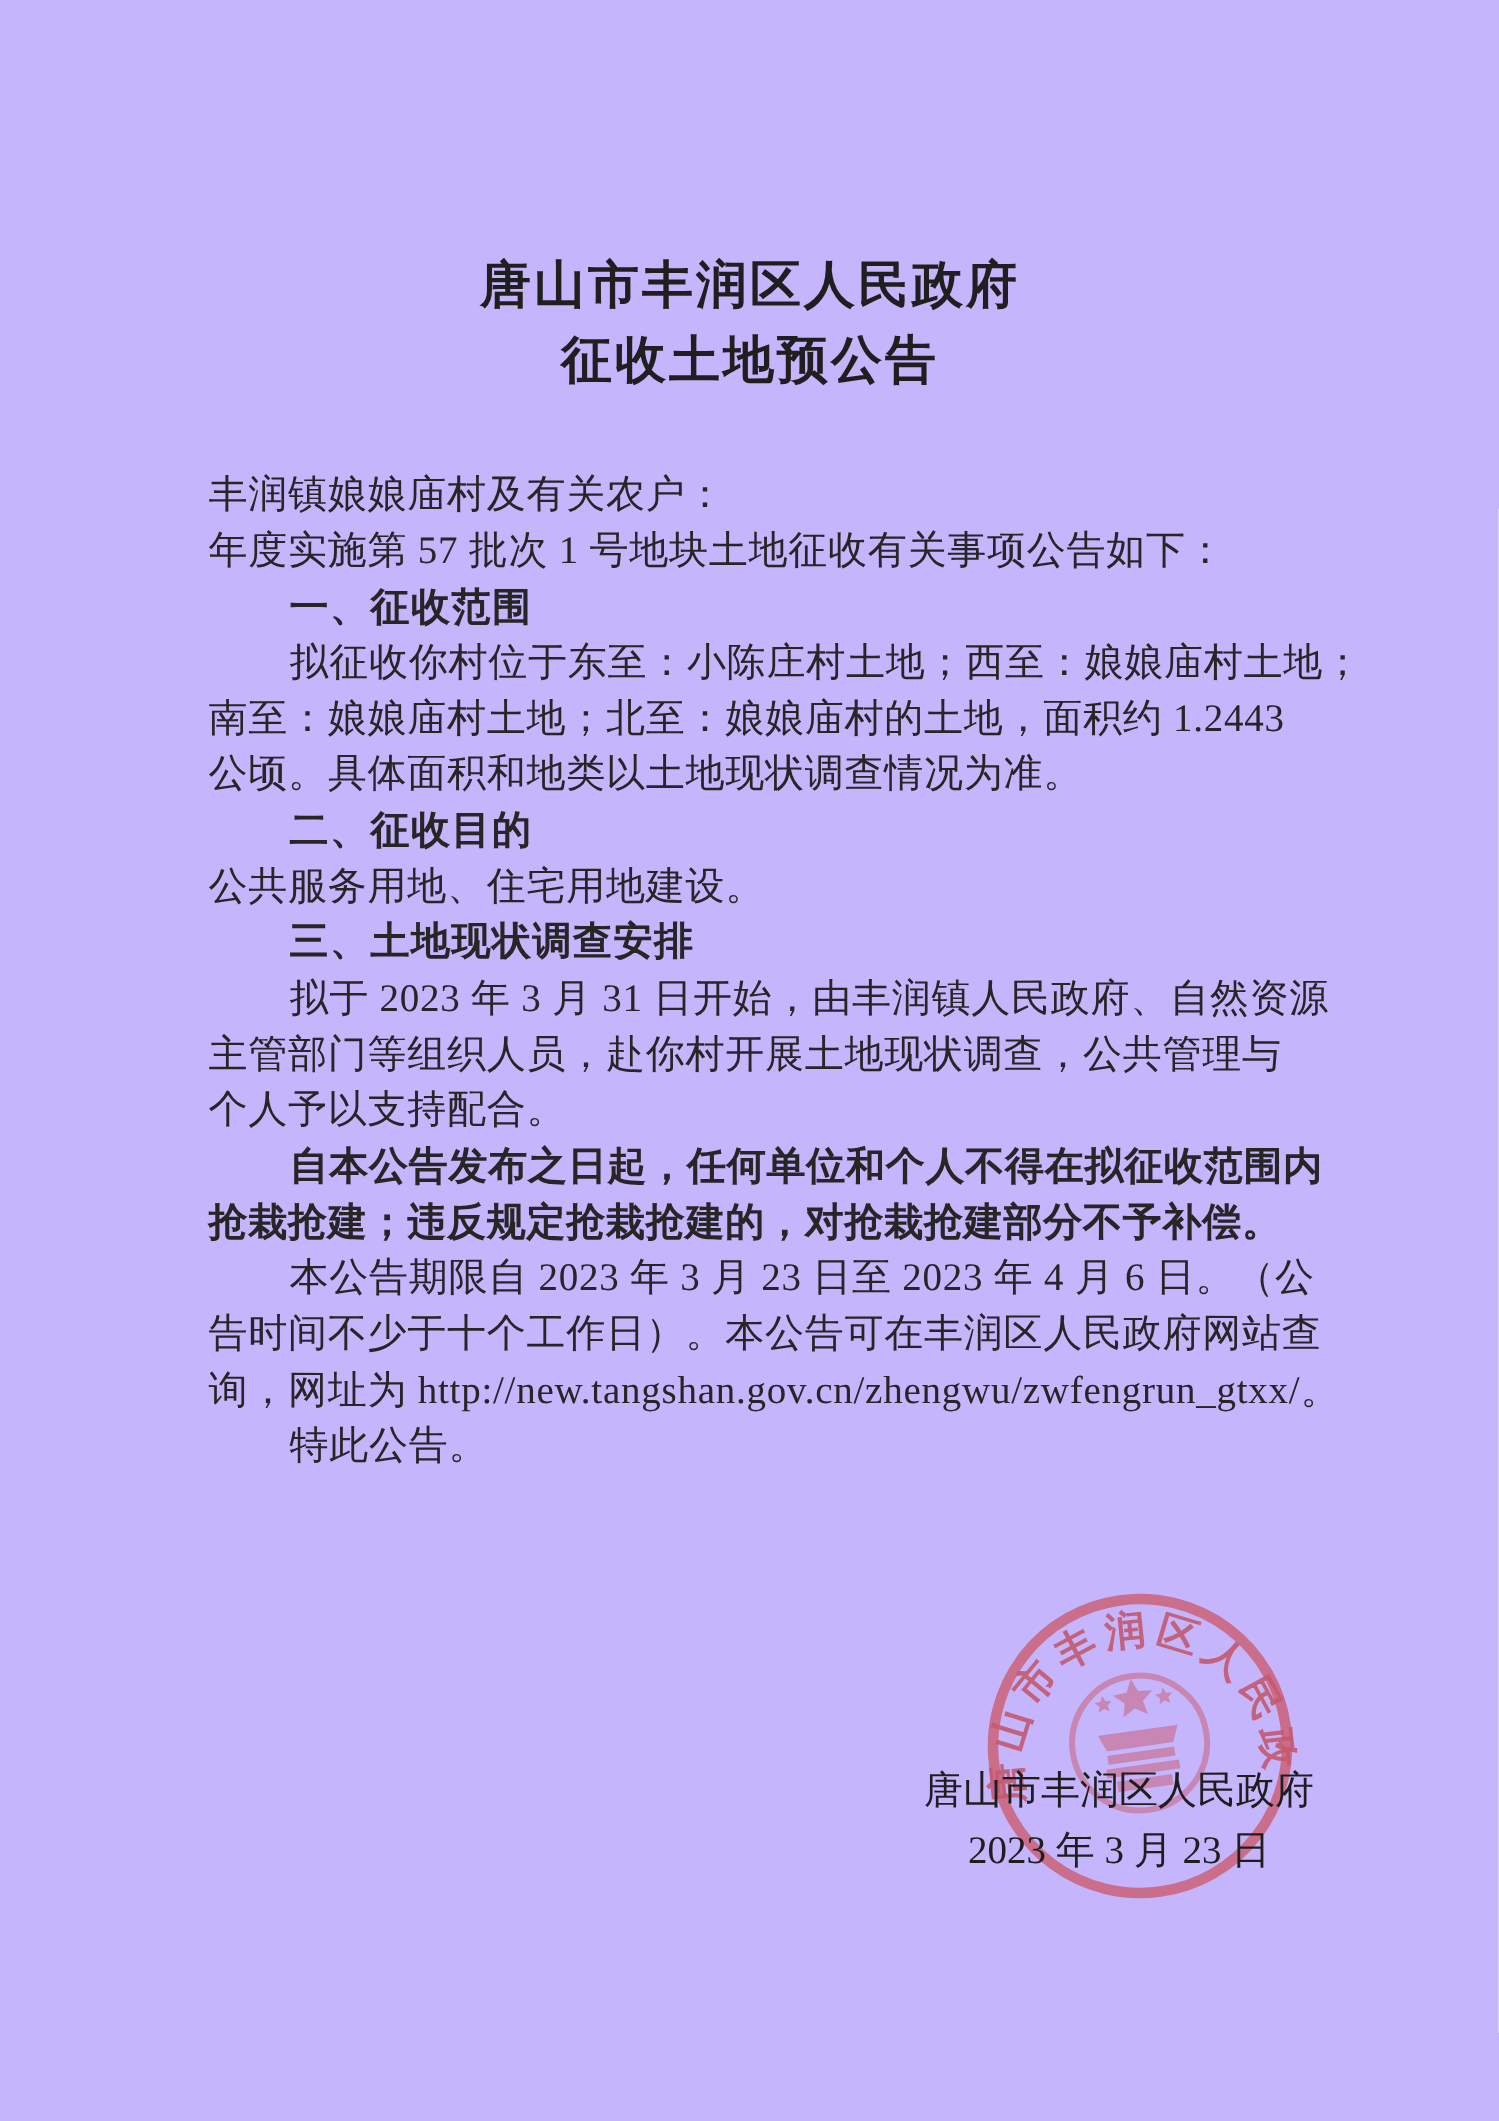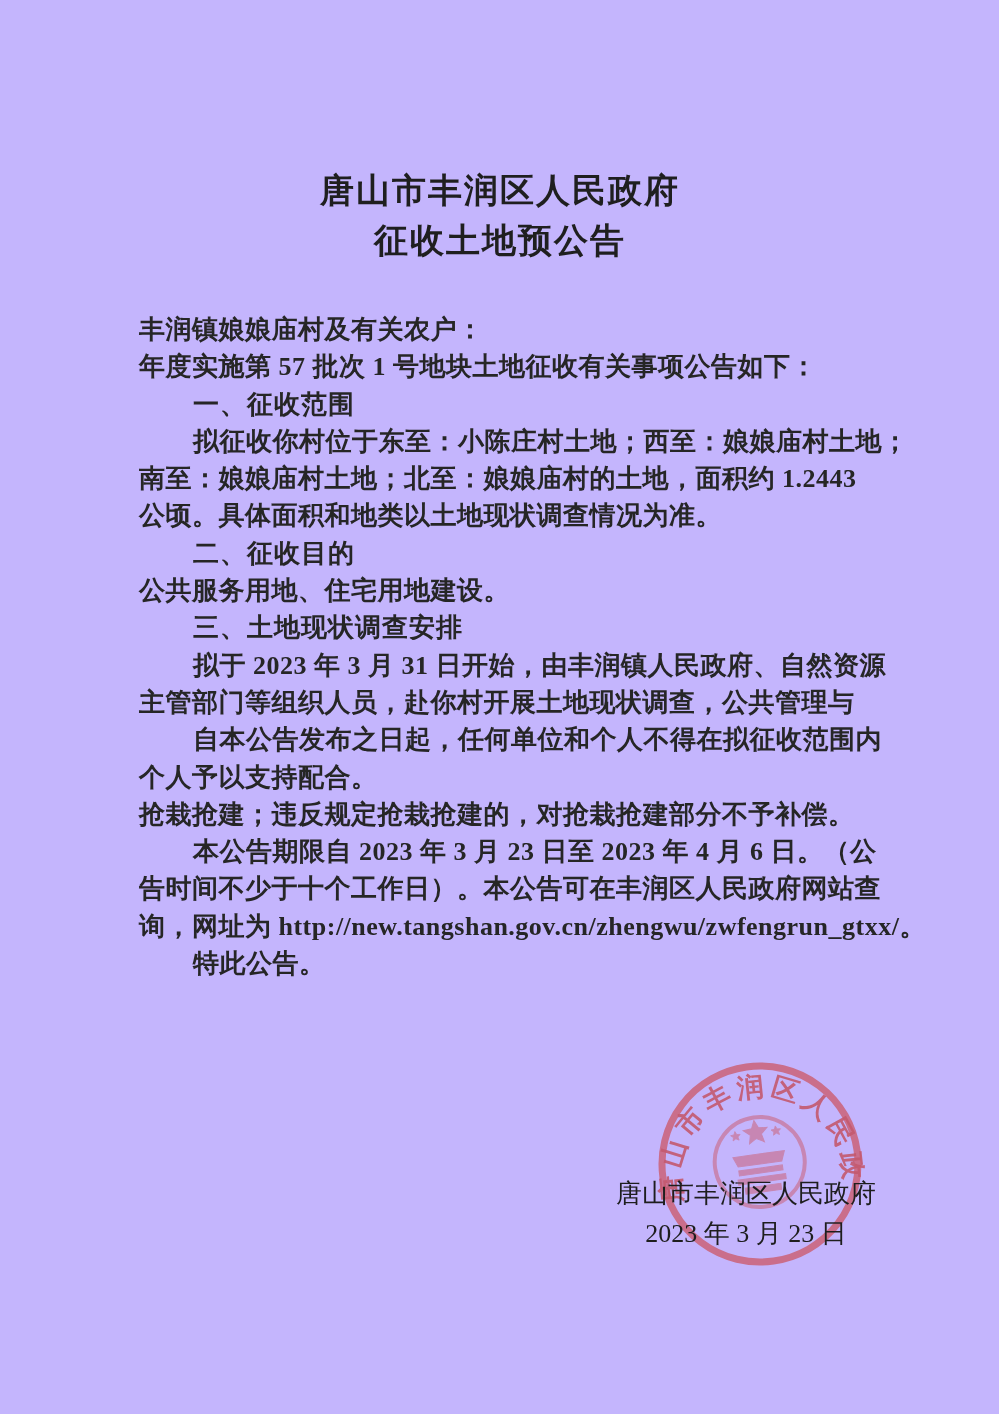--- a/index.html
+++ b/index.html
@@ -23,21 +23,20 @@
   }
   .doc-body{
     position:absolute;
     left:139px;top:311px;width:748px;
   }
   .line{
     font-size:26px;
     line-height:37.3px;
     white-space:nowrap;
     letter-spacing:0.5px;
-    font-weight:bold;
   }
   .indent{padding-left:54px;}
   .heading{
     font-weight:700;
     font-family:Liberation Serif, serif;
     letter-spacing:1px;
   }
   .bold{
     font-weight:700;
     font-family:"Liberation Sans","DejaVu Sans",sans-serif;
@@ -72,22 +71,22 @@
     <div class="line">年度实施第 57 批次 1 号地块土地征收有关事项公告如下：</div>
     <div class="line indent heading">一、征收范围</div>
     <div class="line indent">拟征收你村位于东至：小陈庄村土地；西至：娘娘庙村土地；</div>
     <div class="line">南至：娘娘庙村土地；北至：娘娘庙村的土地，面积约 1.2443</div>
     <div class="line">公顷。具体面积和地类以土地现状调查情况为准。</div>
     <div class="line indent heading">二、征收目的</div>
     <div class="line">公共服务用地、住宅用地建设。</div>
     <div class="line indent heading">三、土地现状调查安排</div>
     <div class="line indent">拟于 2023 年 3 月 31 日开始，由丰润镇人民政府、自然资源</div>
     <div class="line">主管部门等组织人员，赴你村开展土地现状调查，公共管理与</div>
+    <div class="line">个人予以支持配合。</div>
     <div class="line indent bold">自本公告发布之日起，任何单位和个人不得在拟征收范围内</div>
-    <div class="line">个人予以支持配合。</div>
     <div class="line bold">抢栽抢建；违反规定抢栽抢建的，对抢栽抢建部分不予补偿。</div>
     <div class="line indent">本公告期限自 2023 年 3 月 23 日至 2023 年 4 月 6 日。（公</div>
     <div class="line">告时间不少于十个工作日）。本公告可在丰润区人民政府网站查</div>
     <div class="line">询，网址为 http://new.tangshan.gov.cn/zhengwu/zwfengrun_gtxx/。</div>
     <div class="line indent">特此公告。</div>
   </div>
 
   <svg class="seal" viewBox="0 0 212 212" xmlns="http://www.w3.org/2000/svg">
     <g transform="rotate(-8 106 106)" opacity="0.82">
       <circle cx="106" cy="106" r="98" fill="none" stroke="#cc4f59" stroke-width="7" opacity="0.85"></circle>

